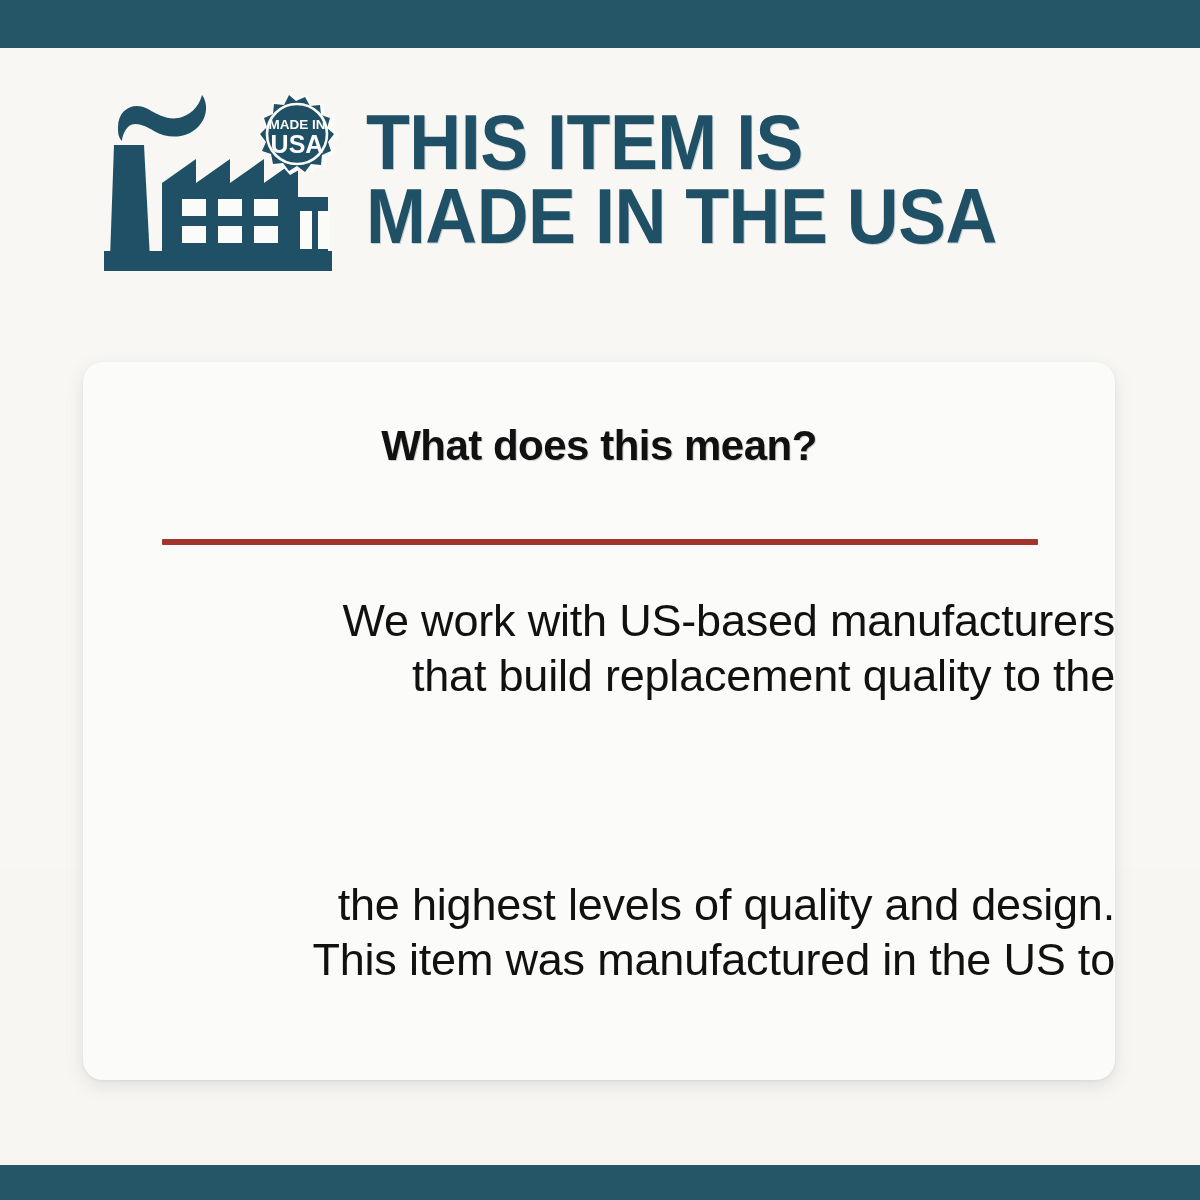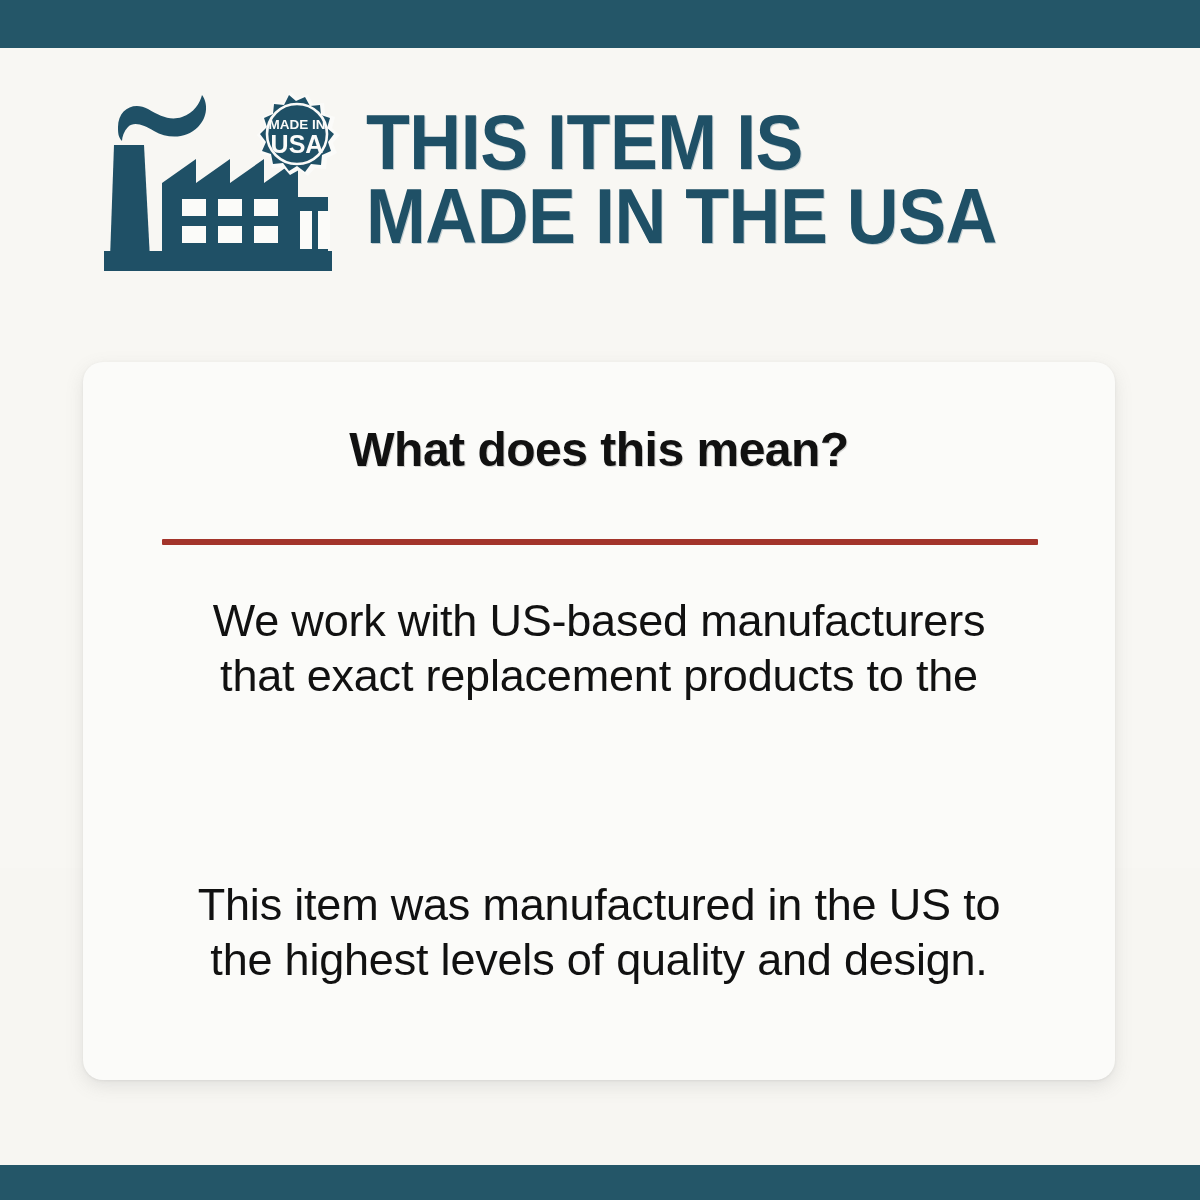--- a/index.html
+++ b/index.html
@@ -86,41 +86,41 @@
   }
 
   .card-title {
     position: absolute;
     top: 60px;
     left: 0;
     width: 100%;
     text-align: center;
     font-family: "Liberation Sans Narrow", "Liberation Sans", sans-serif;
     font-weight: 700;
-    font-size: 48px;
+    font-size: 42px;
     color: #111111;
     letter-spacing: -0.5px;
     text-shadow: 1px 1px 0 rgba(60,60,60,0.22);
   }
 
   .divider {
     position: absolute;
     top: 177px;
     left: 79px;
     width: 876px;
     height: 6px;
     background: #a3342b;
     border-radius: 1px;
   }
 
   .body-text {
     position: absolute;
     left: 0;
     width: 100%;
-    text-align: center;
+    text-align: right;
     font-family: "Liberation Sans Narrow", "Liberation Sans", sans-serif;
     font-weight: 400;
     font-size: 45px;
     line-height: 1.22;
     color: #111111;
     letter-spacing: -0.2px;
   }
   .para-1 { top: 232px; }
   .para-2 { top: 516px; }
 
@@ -187,23 +187,23 @@
   </div>
 
   <div class="card">
 
     <div class="card-title">What does this mean?</div>
 
     <div class="divider"></div>
 
     <div class="body-text para-1">
       <span class="para-line">We work with US-based manufacturers</span>
-      <span class="para-line">that exact replacement products to the</span>
+      <span class="para-line">that build replacement quality to the</span>
     </div>
 
     <div class="body-text para-2">
+      <span class="para-line">the highest levels of quality and design.</span>
       <span class="para-line">This item was manufactured in the US to</span>
-      <span class="para-line">the highest levels of quality and design.</span>
     </div>
   </div>
 
   <div class="bar bar-bottom"></div>
 </div>
 
 </body></html>

